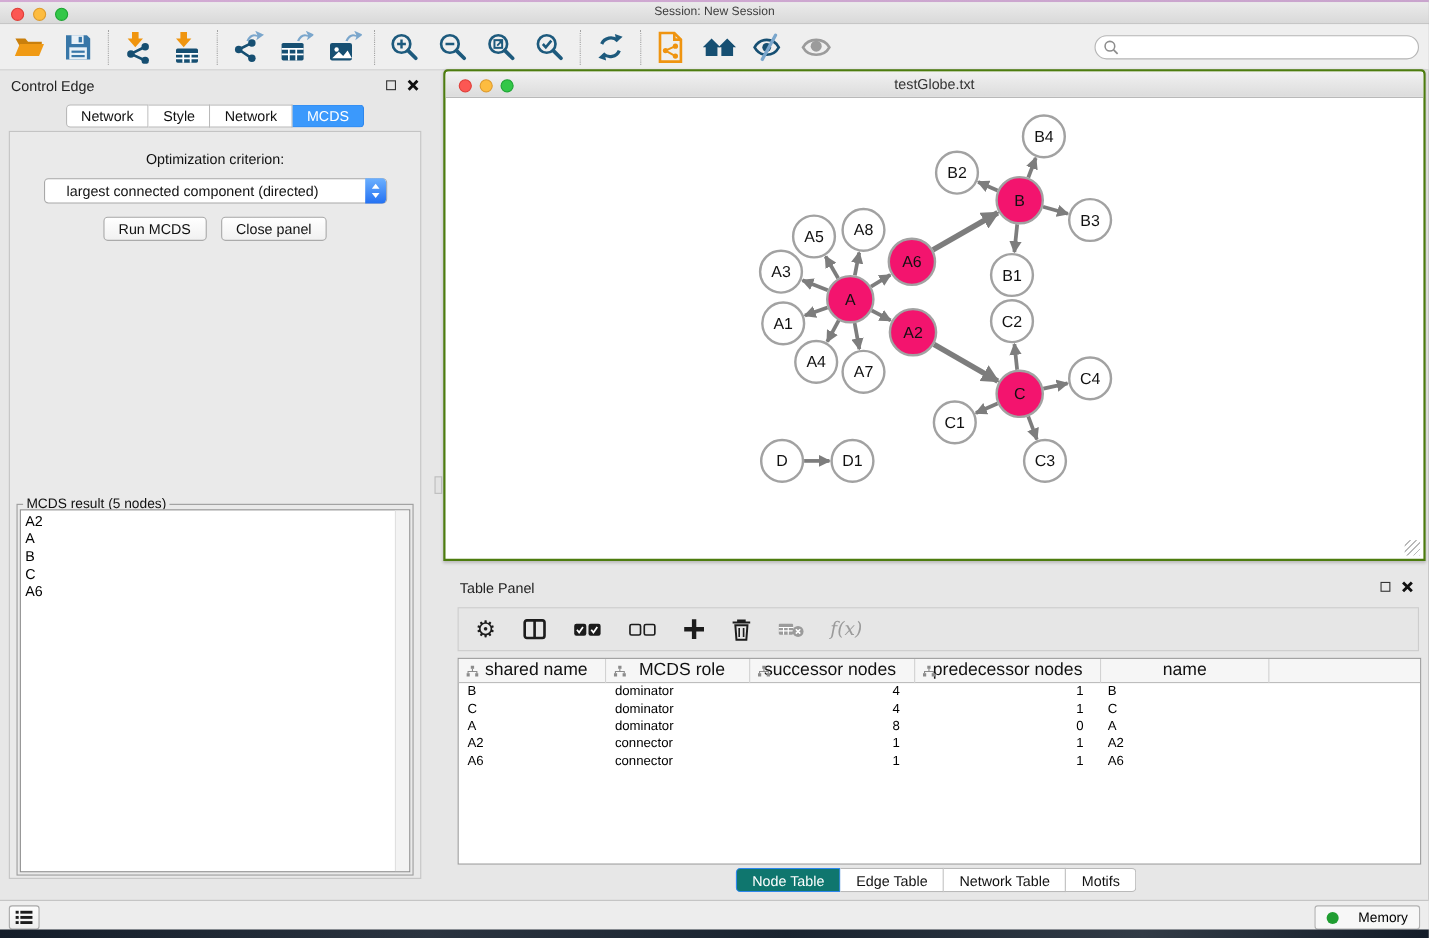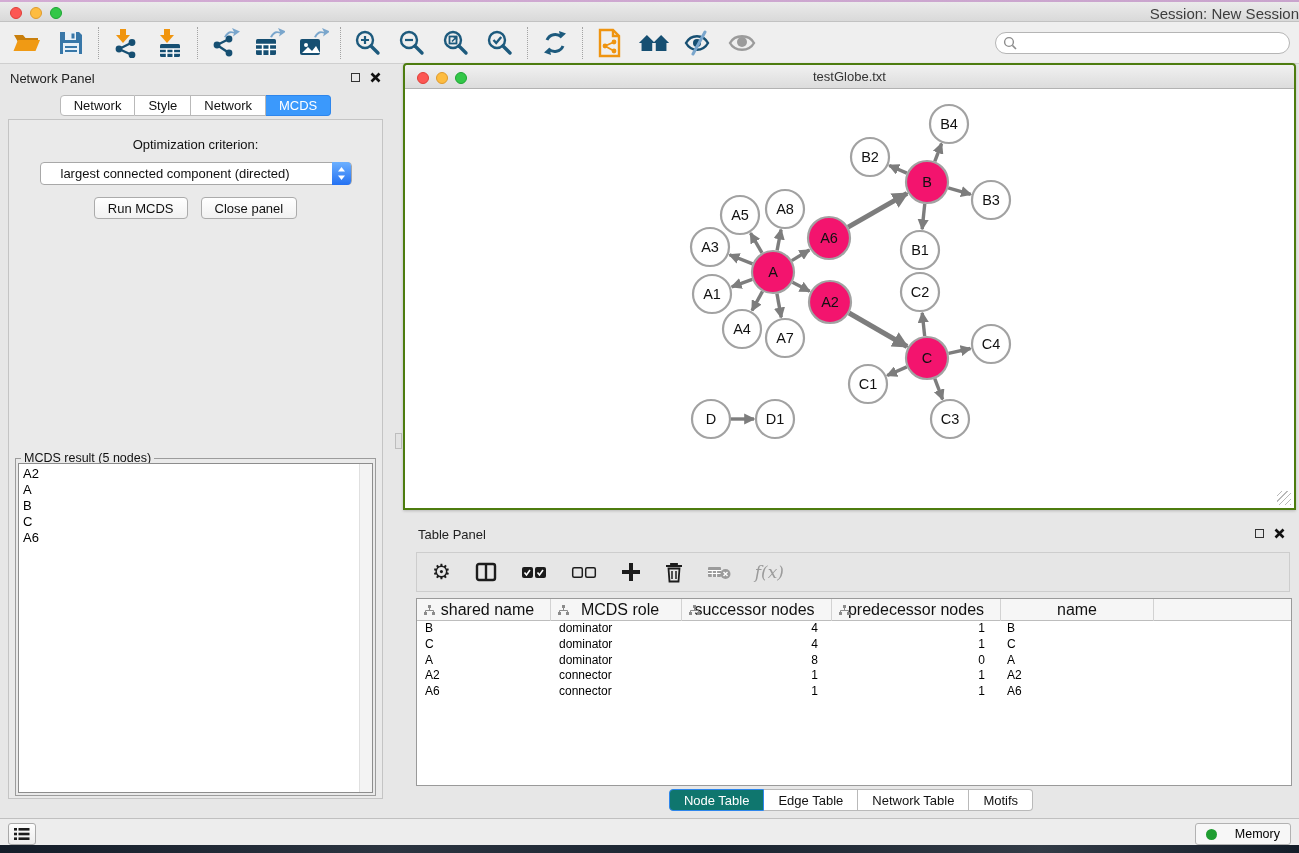--- a/index.html
+++ b/index.html
@@ -4,21 +4,21 @@
 <style>
   html,body{margin:0;padding:0;background:#444;}
   *{box-sizing:border-box;}
   .app{position:relative;width:1299px;height:853px;font-family:"Liberation Sans",sans-serif;
        background:#e7e7e7;overflow:hidden;}
   .wallpaper-top{position:absolute;left:0;top:0;width:100%;height:2px;
        background:linear-gradient(90deg,#d3aBd4,#c9a4cd);}
   
   .titlebar{position:absolute;left:0;top:2px;width:100%;height:20px;
        background:linear-gradient(#ebebeb,#d9d9d9);border-bottom:1px solid #c2c2c2;}
-  .title-text{position:absolute;left:0;right:0;top:3px;text-align:right;font-size:15px;color:#3d3d3d;}
+  .title-text{position:absolute;left:0;right:0;top:3px;text-align:center;font-size:11px;color:#3d3d3d;}
   .lights{position:absolute;left:10px;top:5px;display:flex;gap:8px;}
   .light{width:12px;height:12px;border-radius:50%;}
   .light.red{background:#fc5753;border:1px solid #df3e38;}
   .light.yellow{background:#fdbc40;border:1px solid #de9b2d;}
   .light.green{background:#33c748;border:1px solid #1da533;}
   
   .toolbar{position:absolute;left:0;top:22px;width:100%;height:42px;background:#efefef;
        border-bottom:1px solid #cfcfcf;display:flex;align-items:center;}
   .tgroup{display:flex;align-items:center;gap:12px;padding:0 11px;}
   .tsep{width:0;height:32px;border-left:1px dotted #a3a3a3;}
@@ -261,21 +261,21 @@
     <div class="searchwrap">
       <svg class="search-mag" width="14" height="14" viewBox="0 0 14 14">
         <circle cx="6" cy="6" r="4.4" fill="none" stroke="#8d8d8d" stroke-width="1.4"></circle>
         <path d="M9.4 9.4 L13 13" stroke="#8d8d8d" stroke-width="1.6"></path>
       </svg>
       <input type="text" placeholder="" style="">
     </div>
   </div>
 
   <div class="cpanel">
-    <div class="panel-head">Network Panel</div>
+    <div class="panel-head">Control Edge</div>
     <div class="panel-icons">
       <div class="float-sq"></div>
       <svg width="11" height="11" viewBox="0 0 11 11">
         <path d="M1.5 1.5 L9.5 9.5 M9.5 1.5 L1.5 9.5" stroke="#111" stroke-width="2.6"></path>
       </svg>
     </div>
     <div class="tabsrow">
       <div class="ctab">Network</div>
       <div class="ctab">Style</div>
       <div class="ctab">Network</div>

